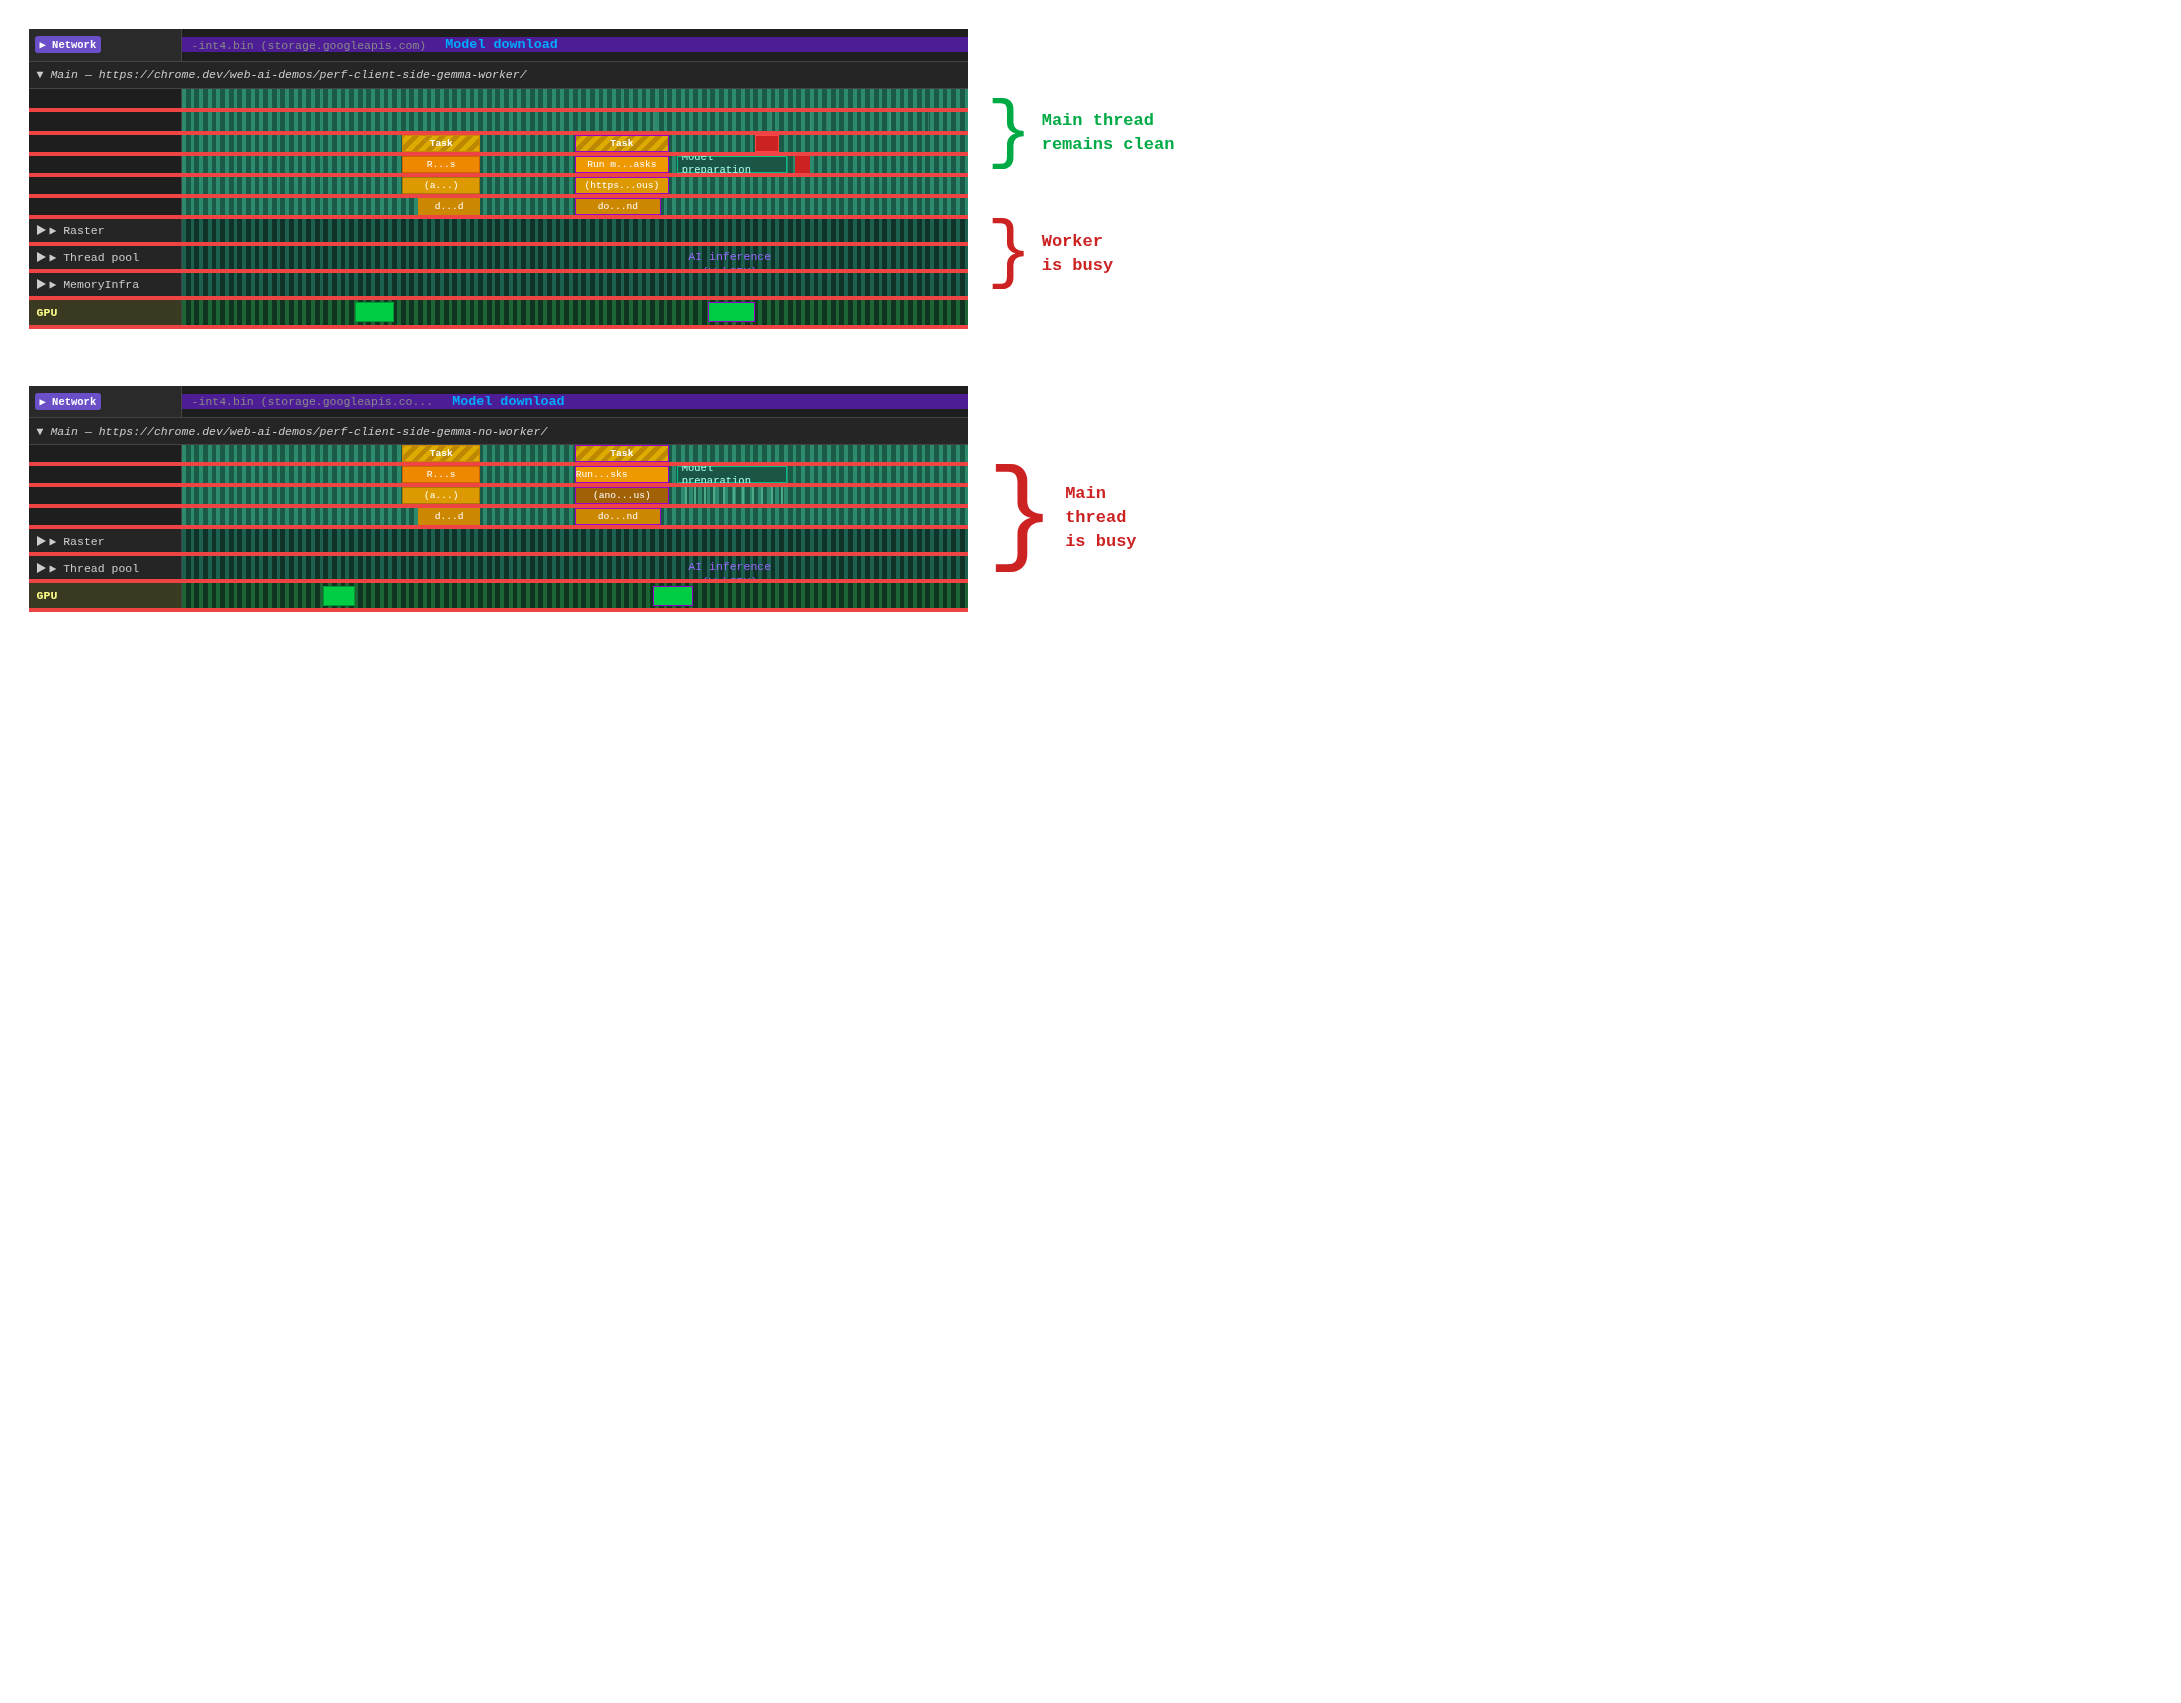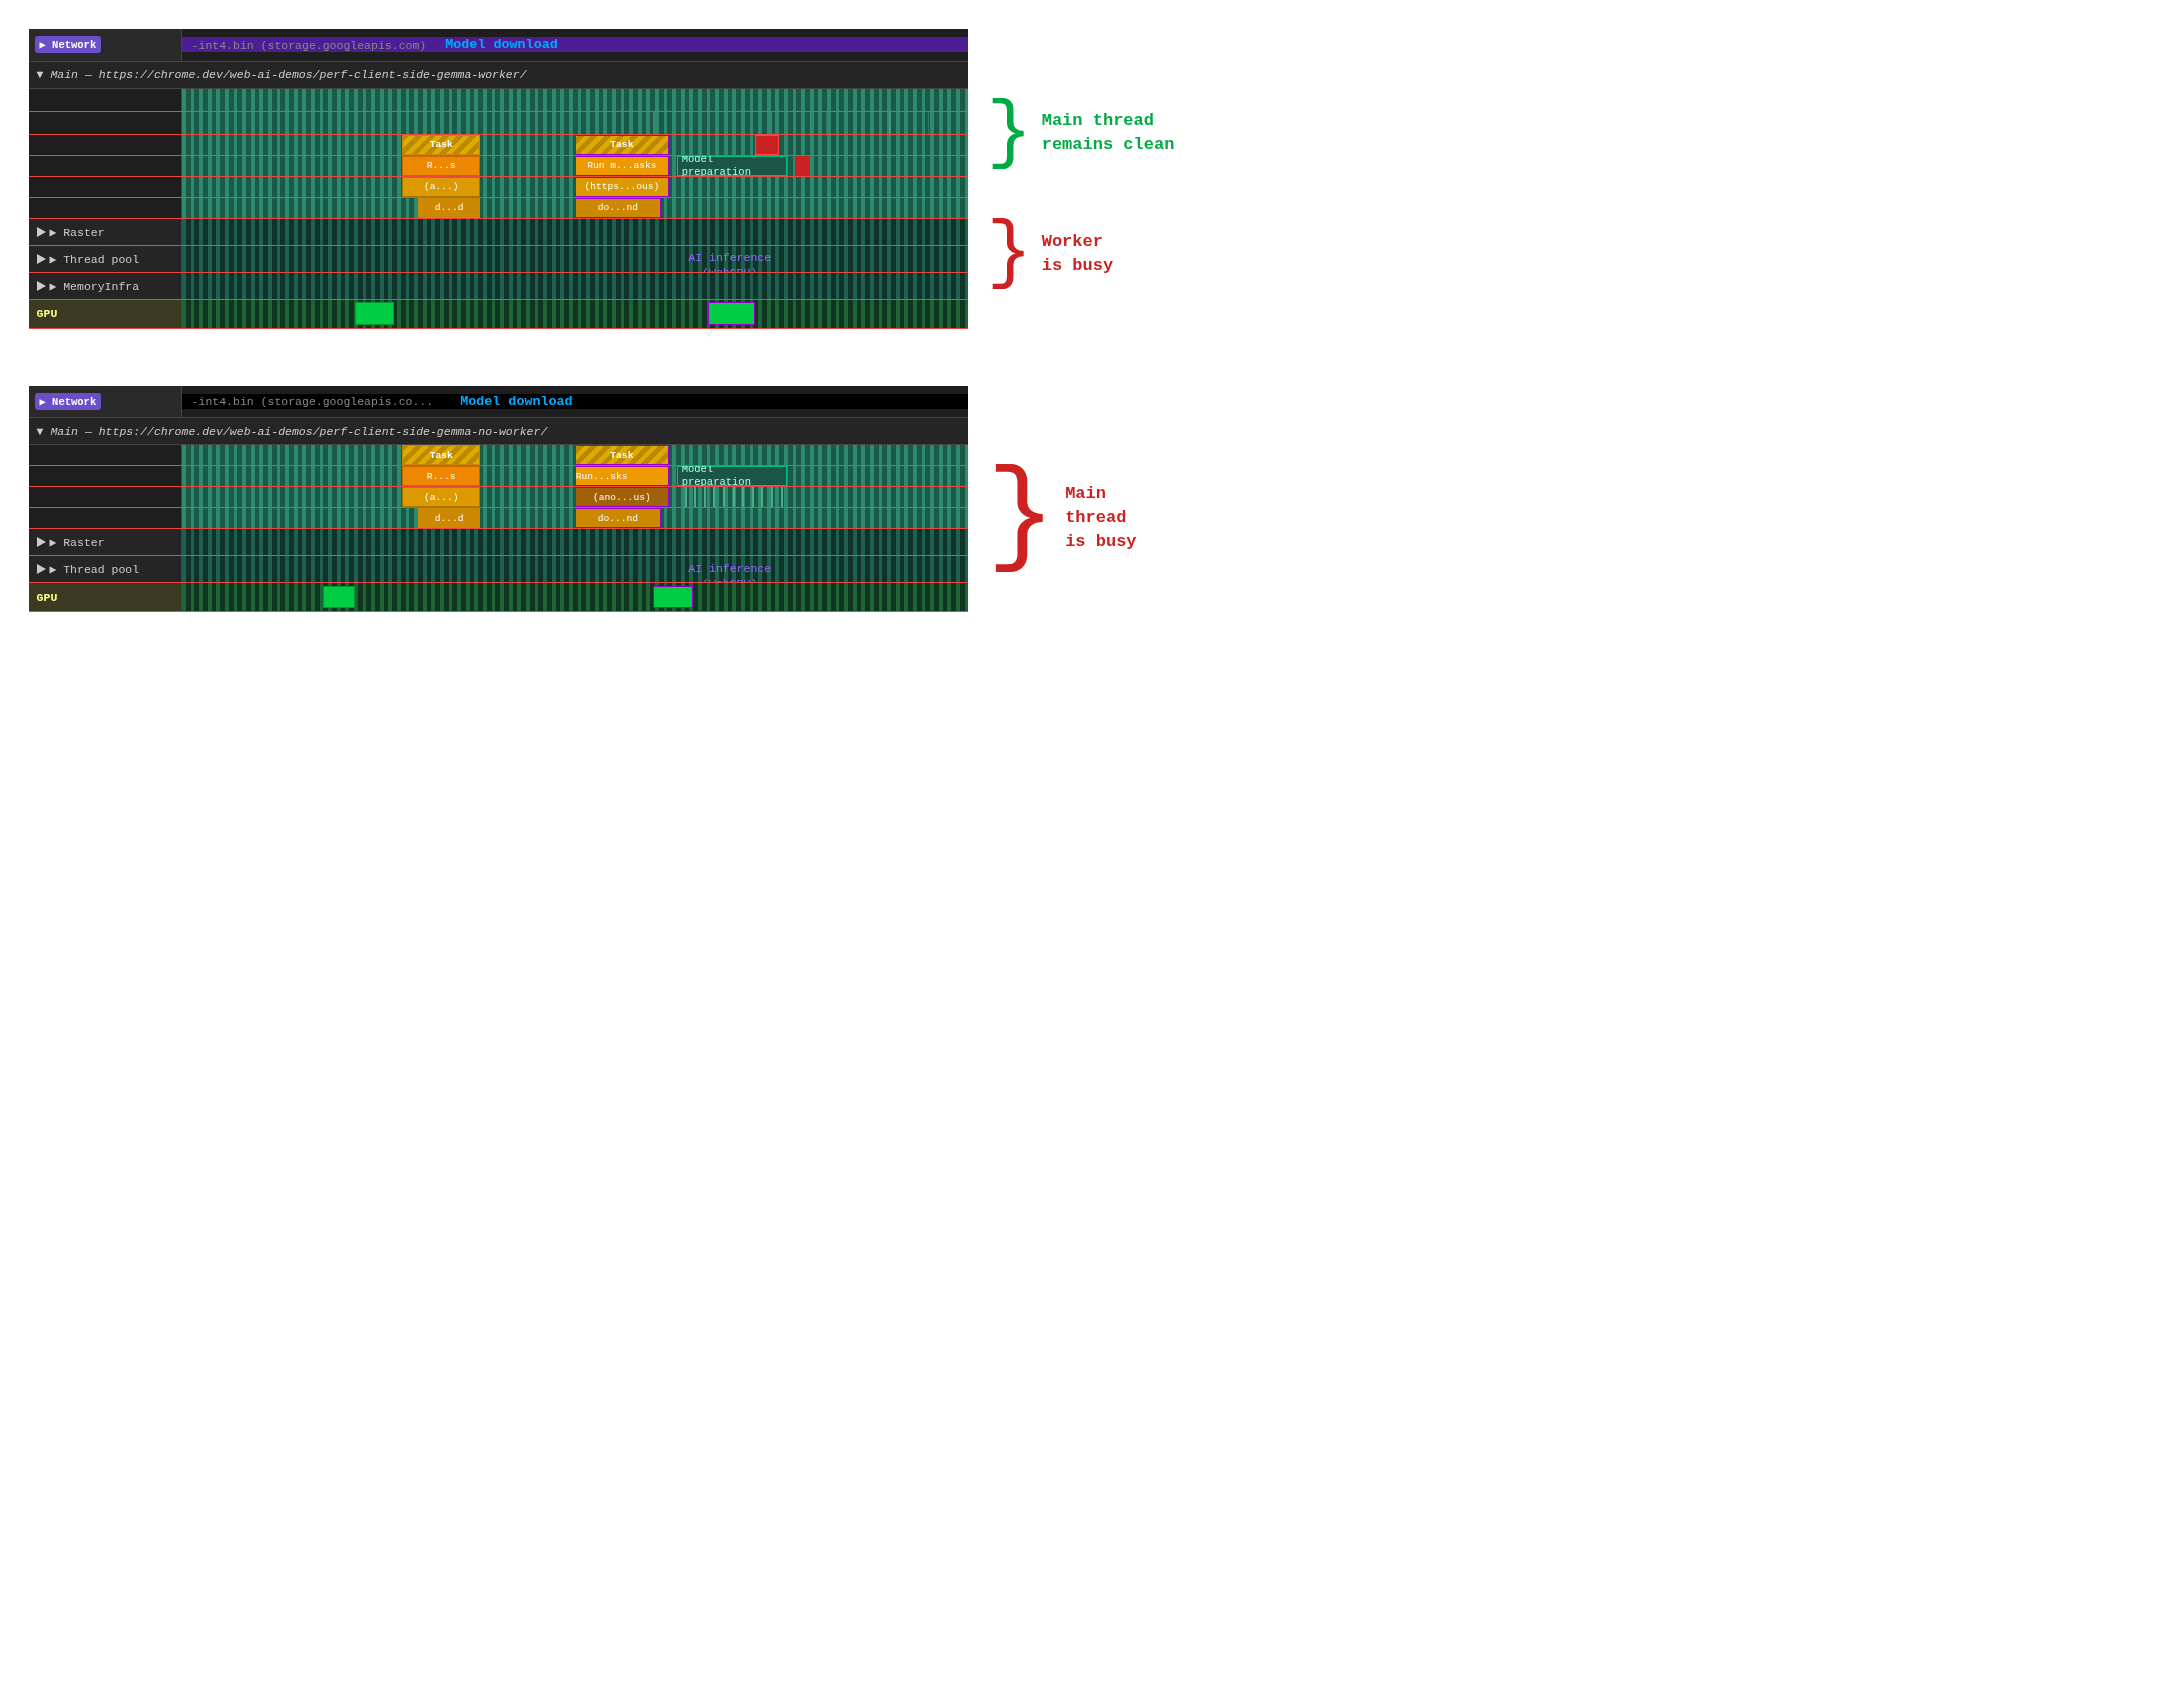--- a/index.html
+++ b/index.html
@@ -74,21 +74,21 @@
       padding-left: 7.6px;
       color: #ccc;
       font-size: 11.5px;
       white-space: nowrap;
       font-style: italic;
     }
 
     .row-timeline {
       display: flex;
       height: 21px;
-      border-bottom: 1px solid #ef4444;
+      border-bottom: 4px solid #ef4444;
       background: #1a1a1a;
     }
 
     .label-cell {
       width: 153px;
       flex-shrink: 0;
       border-right: 1px solid #444;
       display: flex;
       align-items: center;
       padding: 0 7.6px;
@@ -316,21 +316,21 @@
   </div>
 </div>
 
 <div class="diagram-container">
   <div class="trace-viewport">
 
     <div class="row-network">
       <div style="width:153px; flex-shrink:0; border-right:1px solid #444; height:100%; background:#2a2a2a; display:flex; align-items:center; padding:0 5.7px; gap:3.8px;">
         <span style="background:#6a4fc8; color:#fff; font-size:10.5px; font-weight:bold; padding:1.9px 4.8px; border-radius:2.9px;">▶ Network</span>
       </div>
-      <div style="flex:1; display:flex; align-items:center; padding:0 9.6px; background:#000000;gap:8px;">
+      <div style="flex:1; display:flex; align-items:center; padding:0 9.6px; background:#4c1d95;">
         <span style="color:#888; font-size:11.5px;">-int4.bin (storage.googleapis.co...</span>
         <span style="color:#00aaff; font-size:13.4px; font-weight:bold; margin-left:19px; font-family:'Courier New',monospace;">Model  download</span>
       </div>
     </div>
 
     <div class="row-section-label">
       <span>▼ Main — https://chrome.dev/web-ai-demos/perf-client-side-gemma-no-worker/</span>
     </div>
 
     <div class="row-timeline" style="height:21px;">

